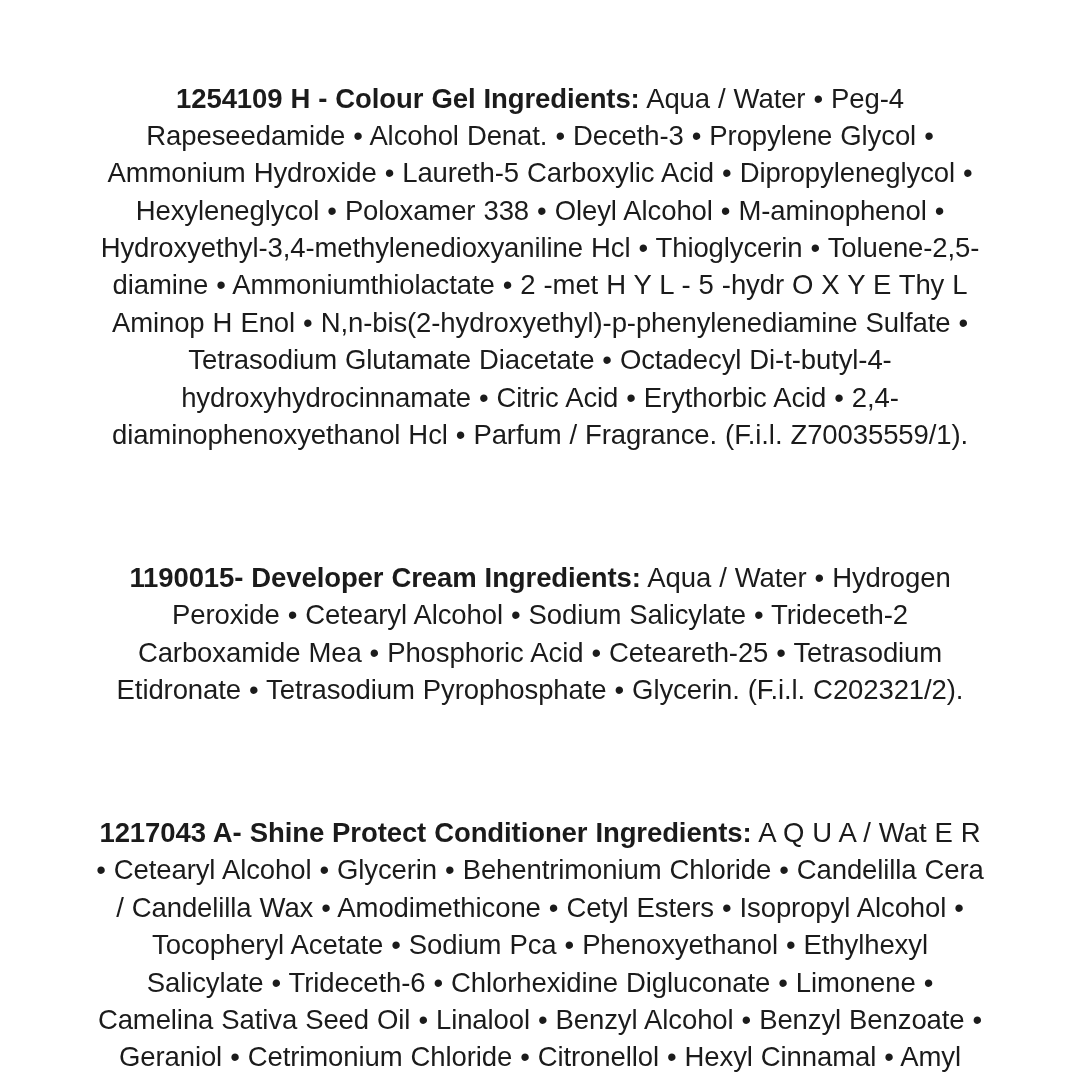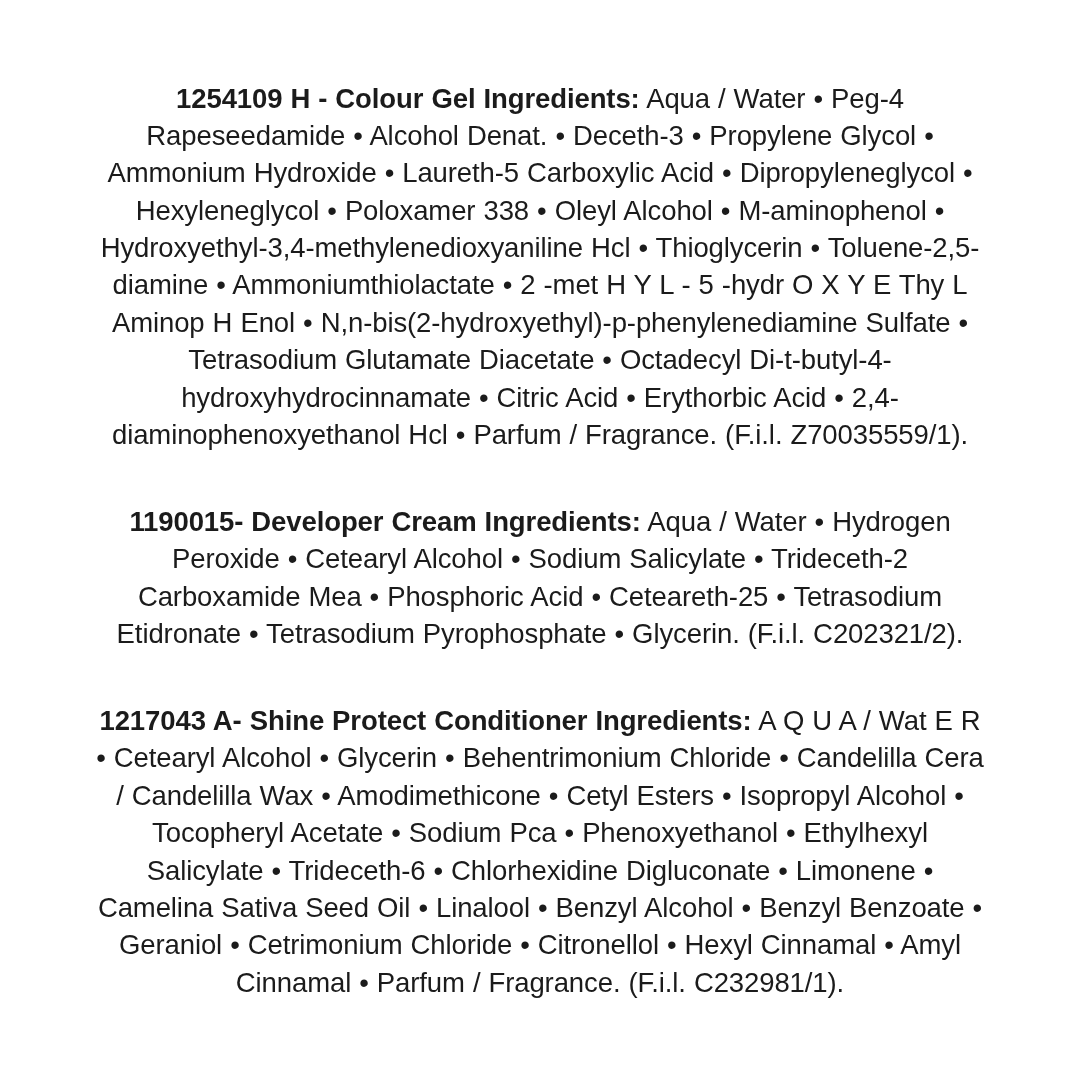--- a/index.html
+++ b/index.html
@@ -14,30 +14,31 @@
     color: #1b1b1b;
     overflow: hidden;
   }
   .page {
     box-sizing: border-box;
     width: 1080px;
     height: 1080px;
     padding: 52px 95px 40px 95px;
     display: flex;
     flex-direction: column;
+    gap: 34px;
   }
   .block {
     text-align: center;
     font-size: 27.5px;
     line-height: 1.36;
     letter-spacing: -0.1px;
     word-spacing: 0.5px;
   }
   .block + .block {
-    margin-top: 22px;
+    margin-top: 44px;
   }
   .block-title {
     font-weight: bold;
   }
   .block-body {
     font-weight: normal;
   }
 </style>
 </head>
 <body>

